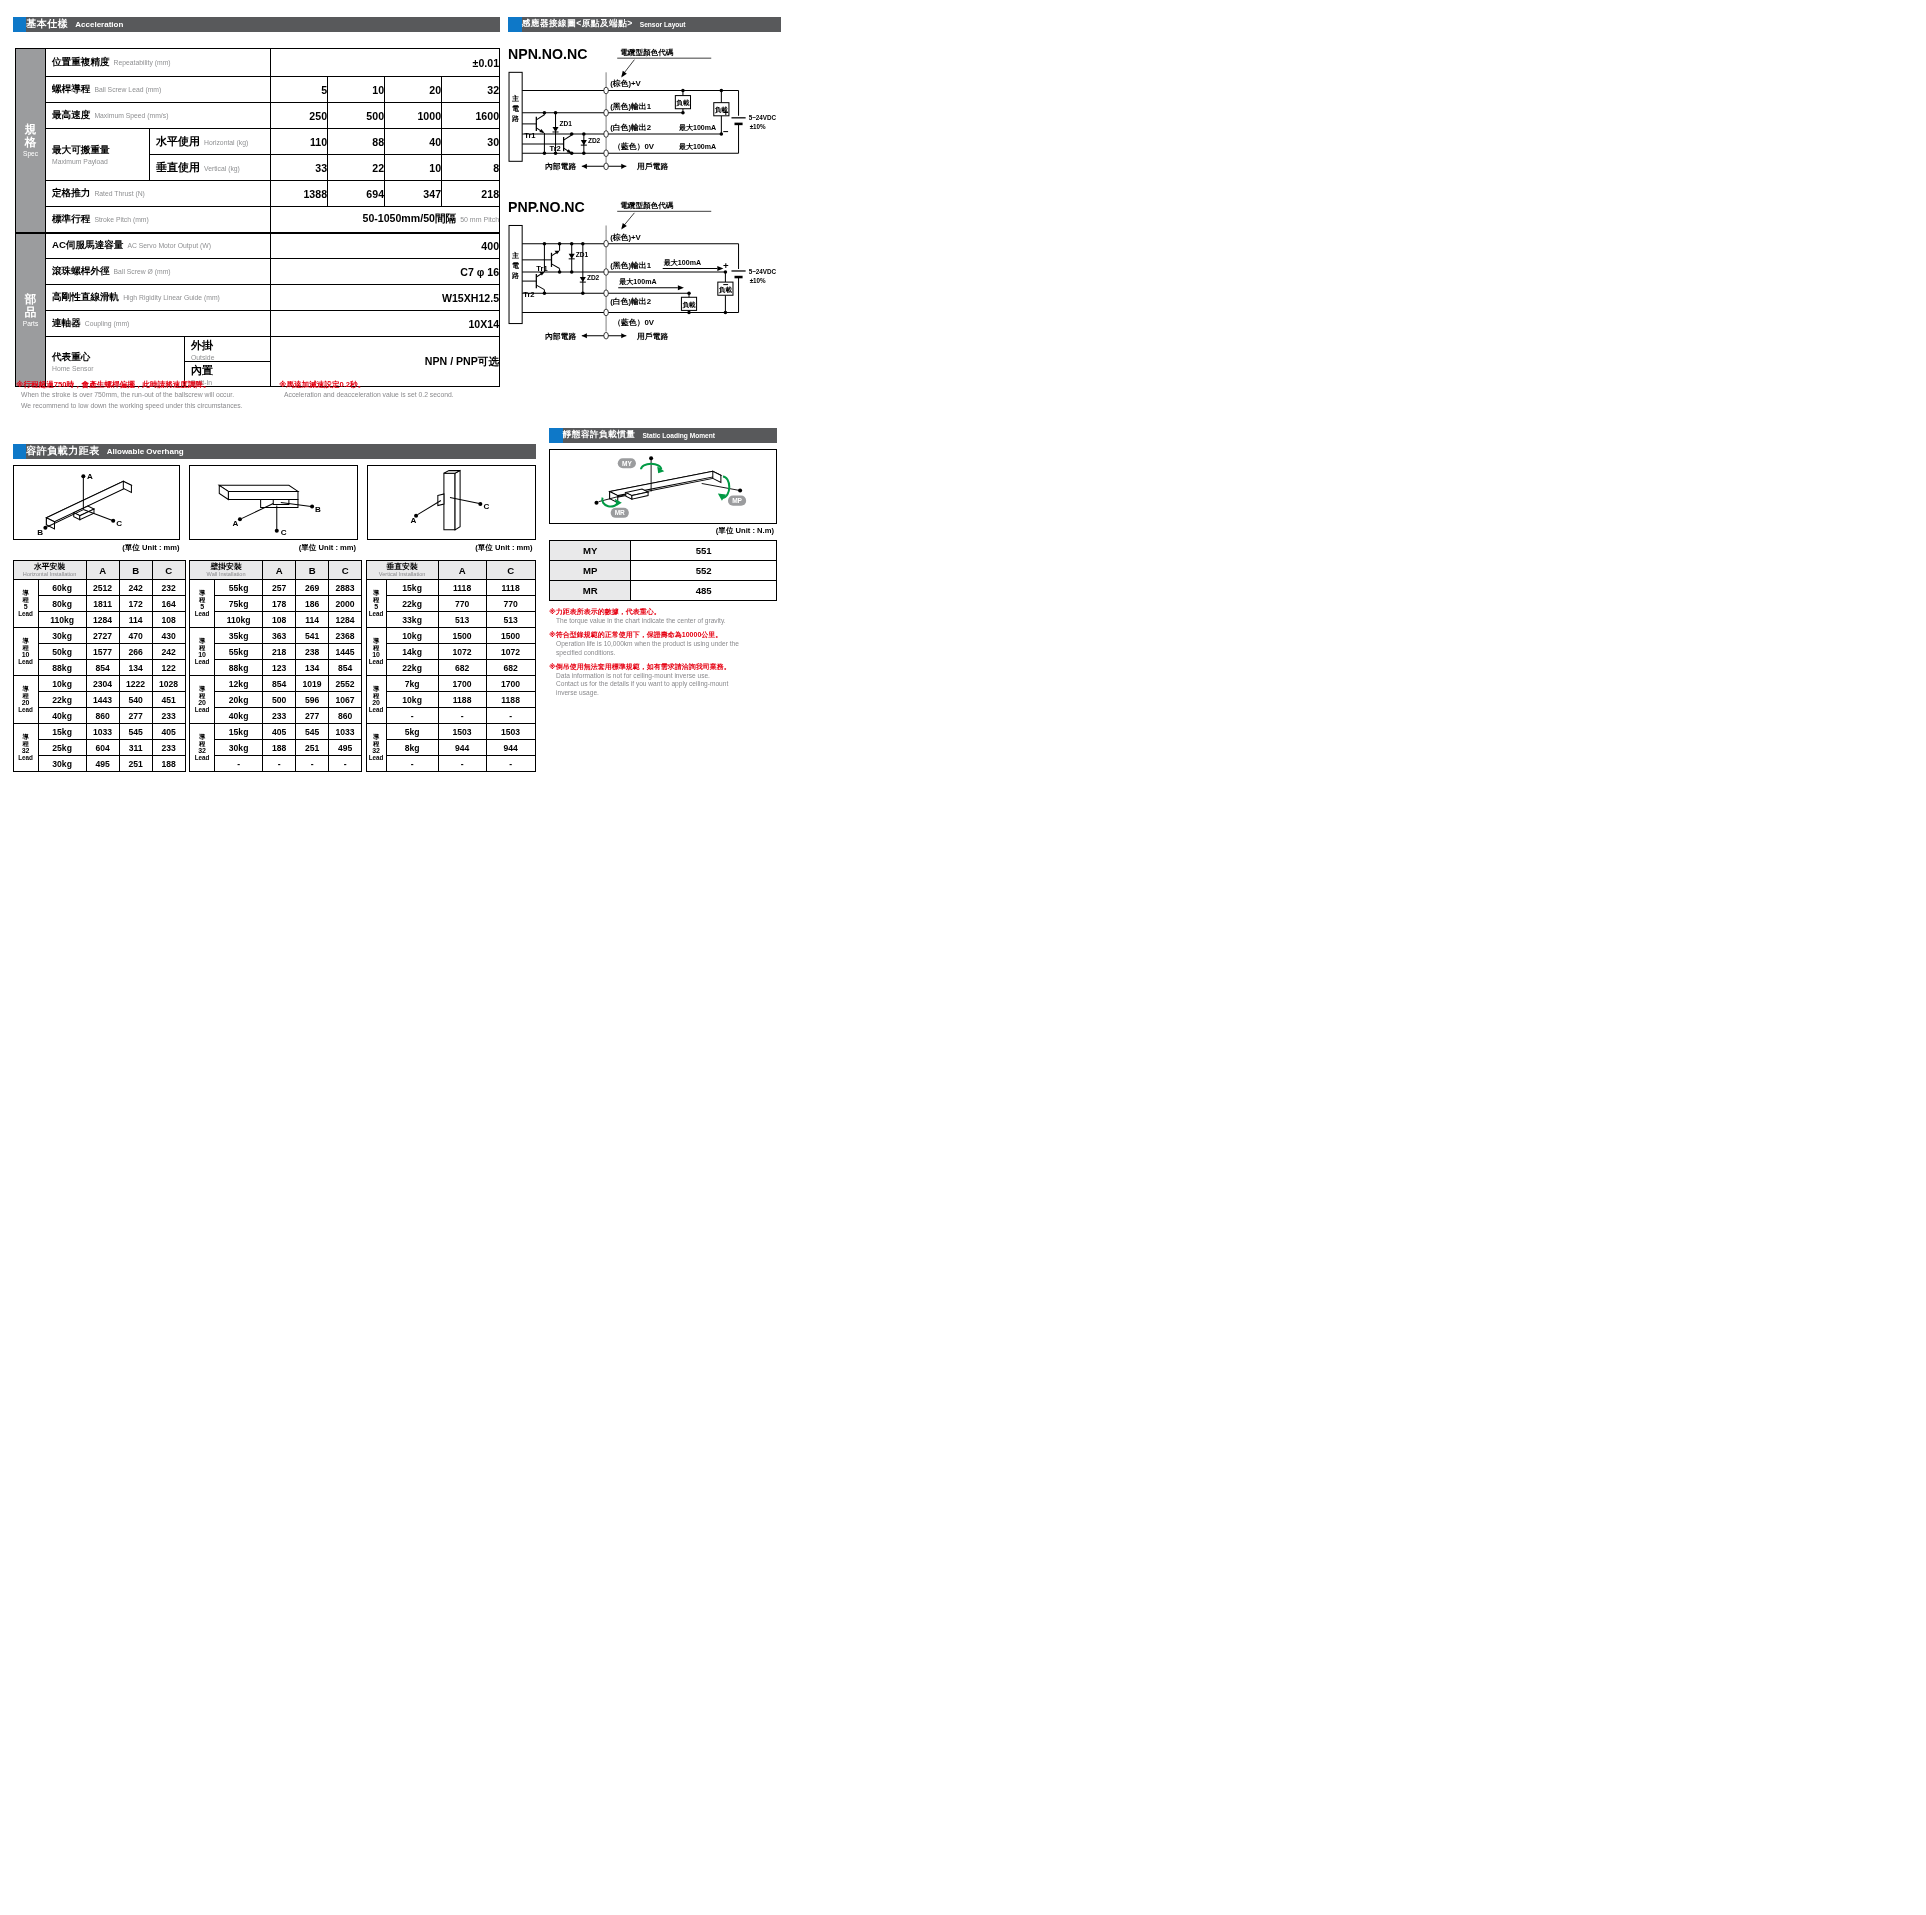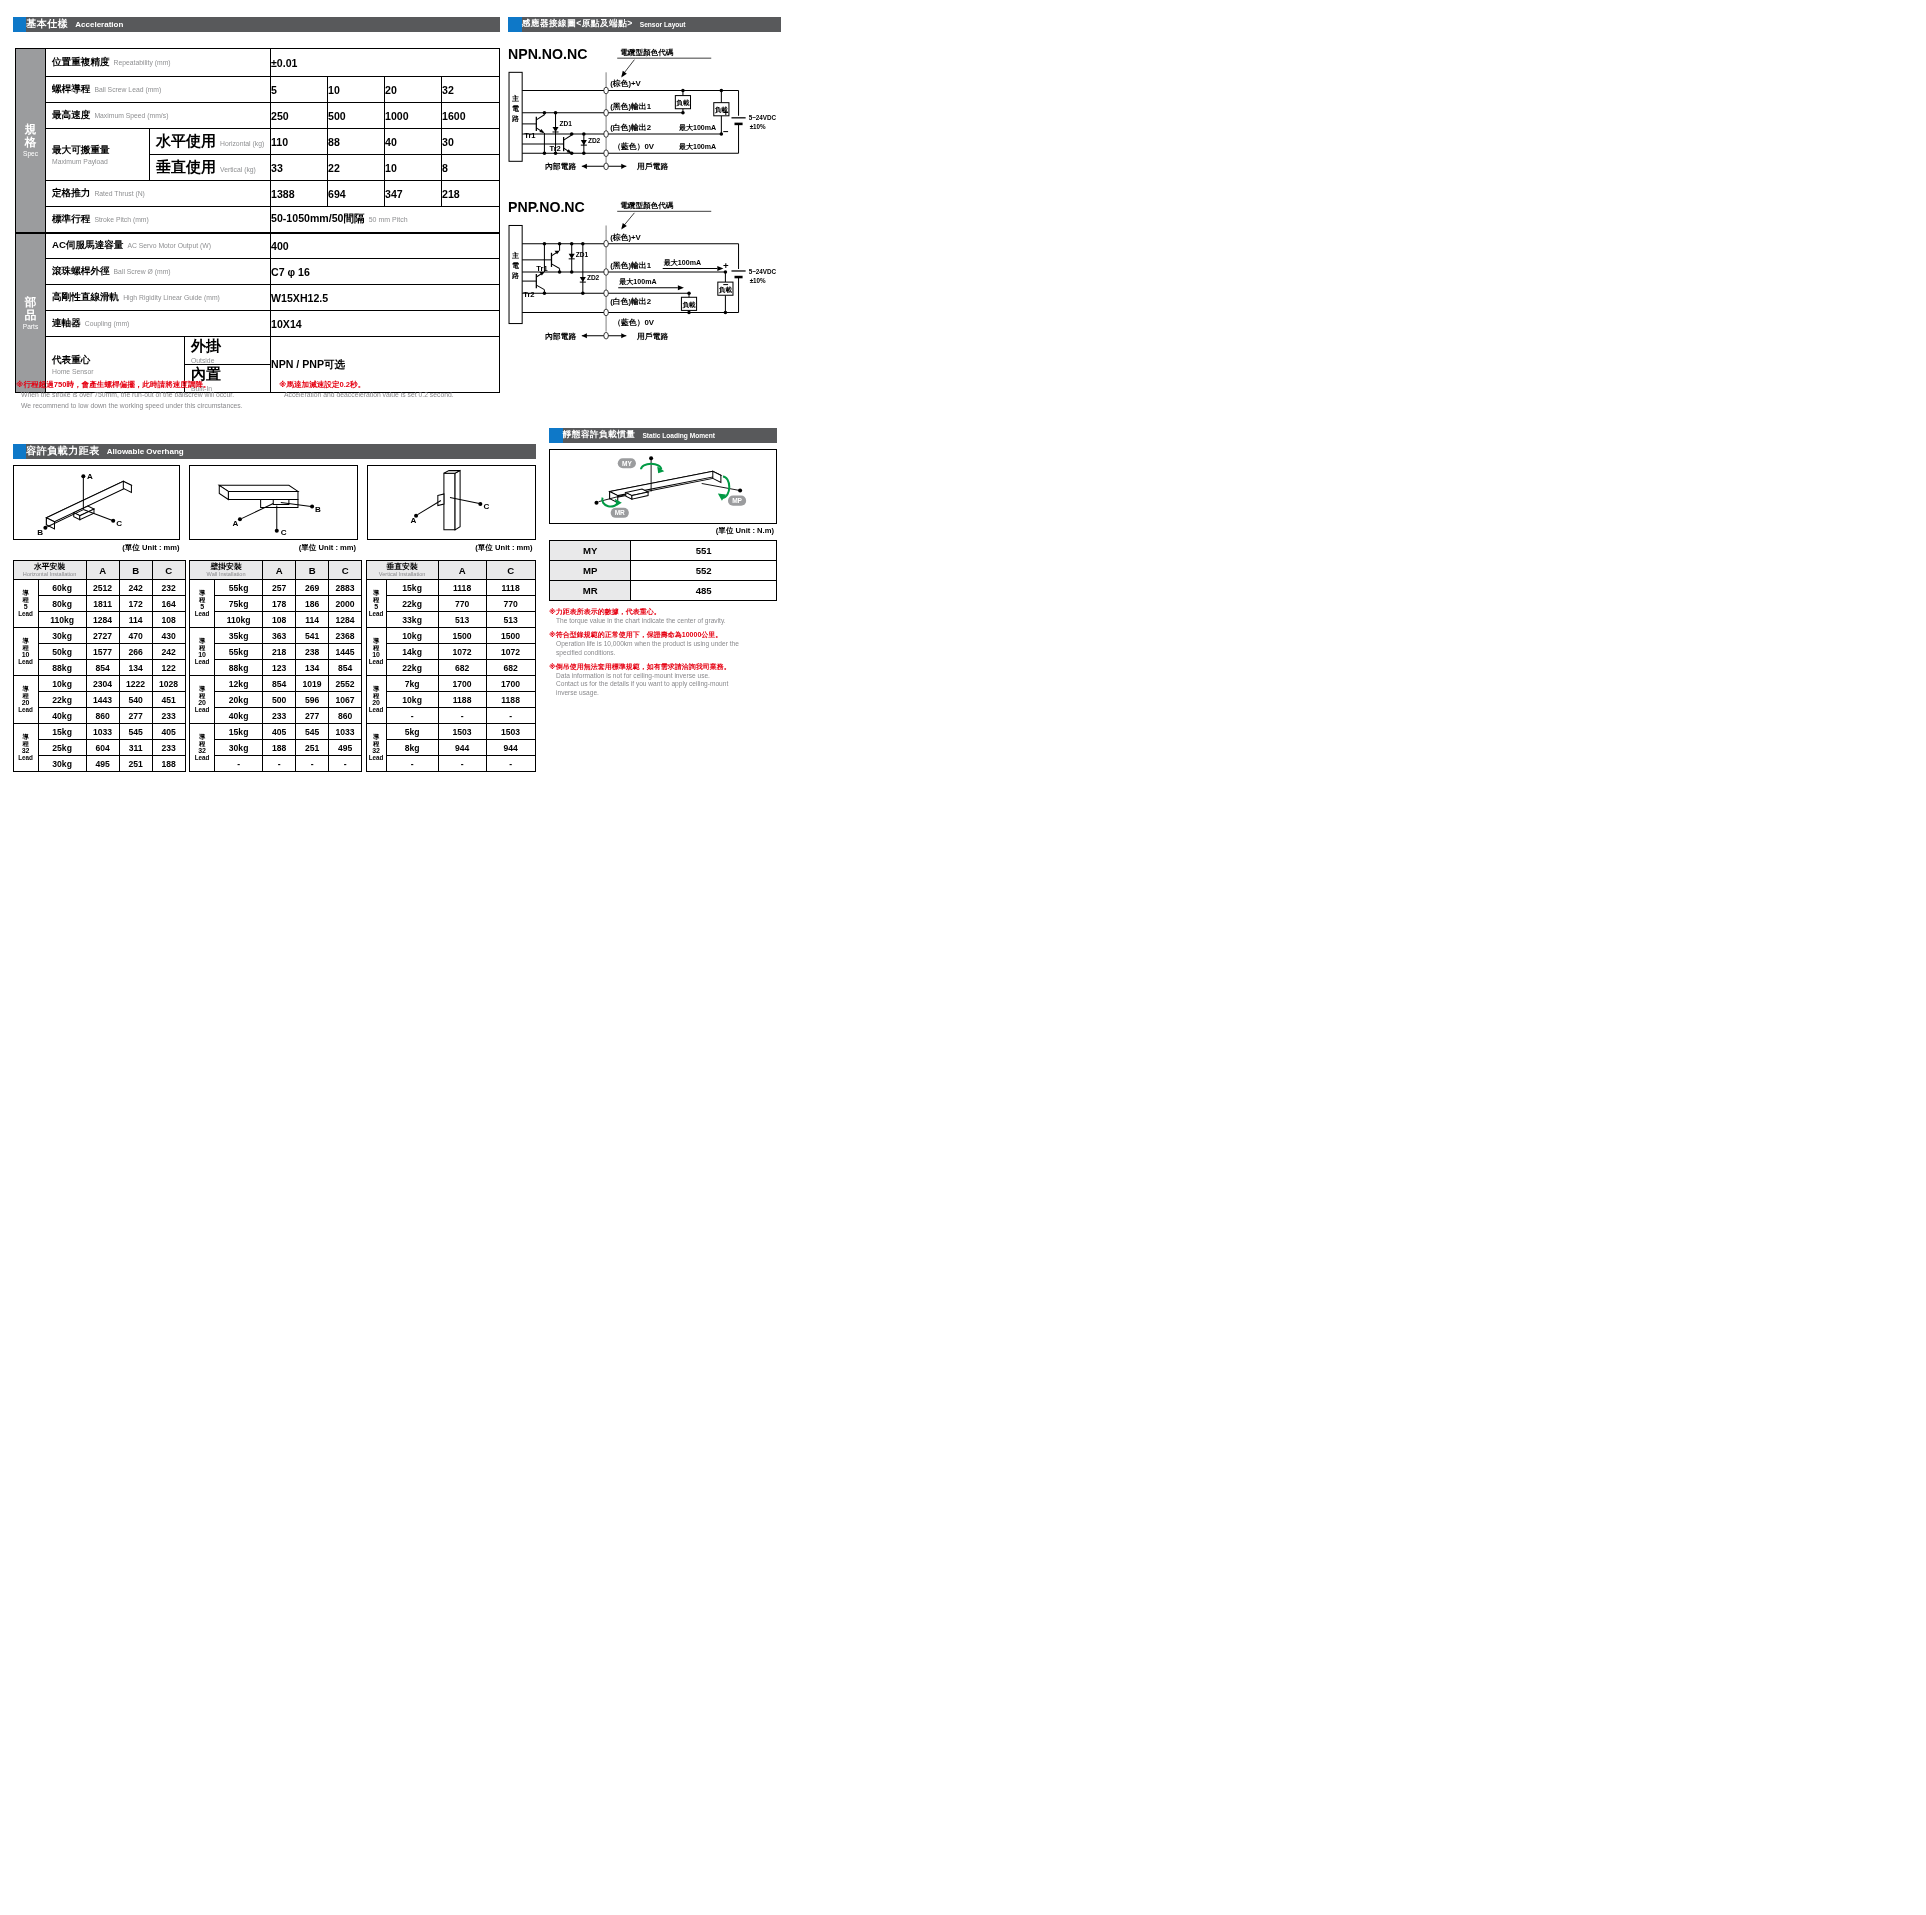--- a/index.html
+++ b/index.html
@@ -16,27 +16,27 @@
   .secbar.small .ben{font-size:6.6px;}
 
   
   .spec-table{border-collapse:collapse;table-layout:fixed;width:484px;}
   .spec-table td,.spec-table th{border:1px solid #000;vertical-align:middle;padding:0;}
   .spec-table td.lbl{padding-left:6px;text-align:left;}
   .spec-table .lzh{font-size:9.6px;font-weight:bold;}
   .spec-table .len{font-size:6.8px;color:#8f9092;margin-left:4px;font-weight:normal;}
   .spec-table .stack .len{margin-left:0;display:block;margin-top:1px;}
   .spec-table .stack .lzh{display:block;}
-  .spec-table td.val{text-align:left;font-size:10.6px;font-weight:bold;}
+  .spec-table td.val{text-align:right;font-size:10.6px;font-weight:bold;}
   .spec-table td.val .ven{font-size:7px;color:#8f9092;font-weight:normal;margin-left:4px;}
   .spec-table tr.thick td,.spec-table tr.thick th{border-top:2px solid #000;}
   .spec-table th.side{background:#9b9c9e;color:#fff;text-align:center;}
   .spec-table .schar{font-size:11.6px;font-weight:bold;line-height:1.1;}
   .spec-table .sen{font-size:6.6px;margin-top:1.5px;font-weight:normal;}
-  .spec-table .subcell .lzh{font-size:15px;}
+  .spec-table .subcell .lzh{font-size:11px;}
 
   
   .spec-notes{position:absolute;left:16px;top:380px;width:483px;display:flex;}
   .spec-notes .col-l{width:263px;}
   .spec-notes .col-r{flex:1;}
   .nzh{color:#e60012;font-size:7.6px;font-weight:bold;}
   .nen{color:#8a8a8d;font-size:6.8px;padding-left:5px;line-height:1.55;}
 
   
   .bl{position:absolute;left:12.6px;top:444px;width:523px;}

